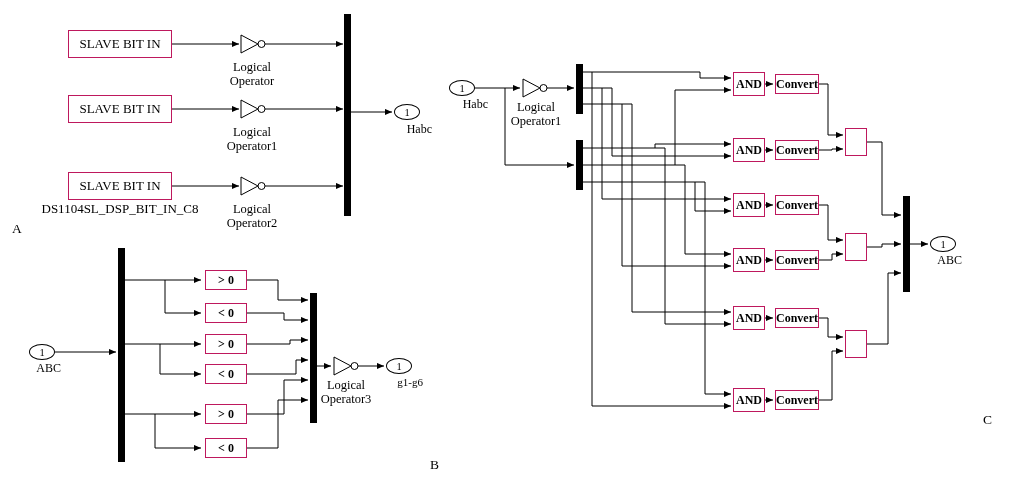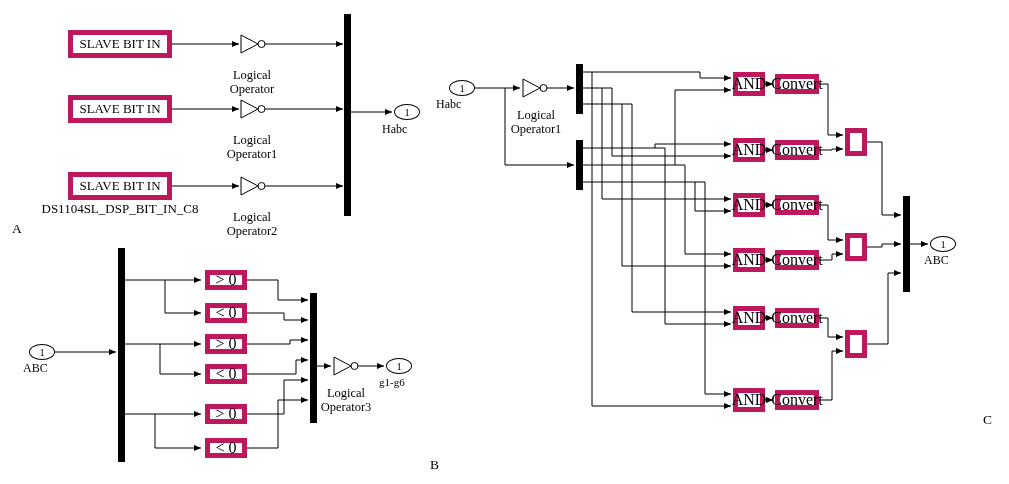--- a/index.html
+++ b/index.html
@@ -5,37 +5,37 @@
   * { margin:0; padding:0; box-sizing:border-box; }
   html,body { background:#ffffff; }
   #canvas {
     position:relative; width:1009px; height:484px; background:#ffffff;
     font-family:"Liberation Serif", serif; color:#000; overflow:hidden;
   }
   #wires { position:absolute; left:0; top:0; z-index:1; }
   #wires polyline { fill:none; stroke:#000; stroke-width:1; }
   #wires .gate { fill:#ffffff; stroke:#000; stroke-width:1; }
   .block {
-    position:absolute; z-index:2; background:#fff; border:5px solid #be185d;
+    position:absolute; z-index:2; background:#fff; border:1px solid #be185d;
     display:flex; align-items:center; justify-content:center;
     font-size:13px; white-space:nowrap;
   }
-  .small { font-size:16px; }
+  .small { font-size:12px;font-weight:bold; }
   .caption {
     position:absolute; z-index:2; text-align:center; font-size:13px;
     line-height:1.12; white-space:pre-line;
   }
-  .gatecap { font-size:12.5px;margin-top:8px; }
+  .gatecap { font-size:12.5px; }
   .bar { position:absolute; z-index:2; background:#000; }
   .port {
     position:absolute; z-index:2; background:#fff; border:1px solid #000;
     border-radius:50%; display:flex; align-items:center; justify-content:center;
     font-size:10.5px;
   }
-  .portname { position:absolute; z-index:2; text-align:left; font-size:12px; }
+  .portname { position:absolute; z-index:2; text-align:right; font-size:12px; }
   .pn-small { font-size:11px; }
   .seclabel { position:absolute; z-index:2; font-size:13.5px; }
 </style>
 </head>
 <body>
 
 <div id="canvas">
 
   <svg id="wires" width="1009" height="484">
     <defs>

